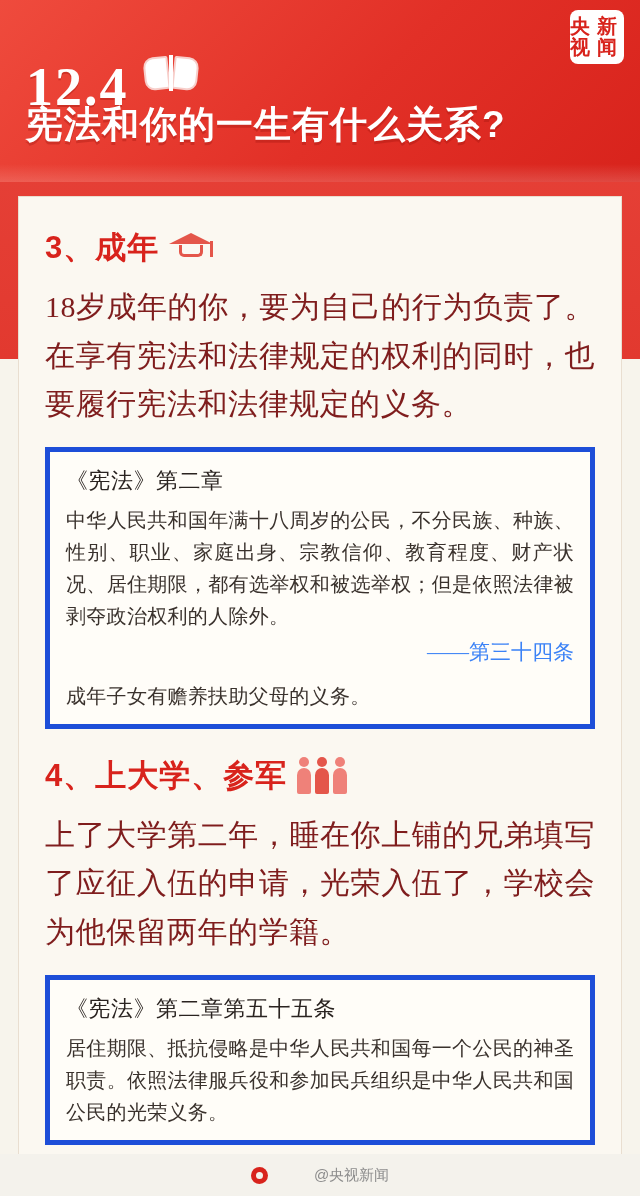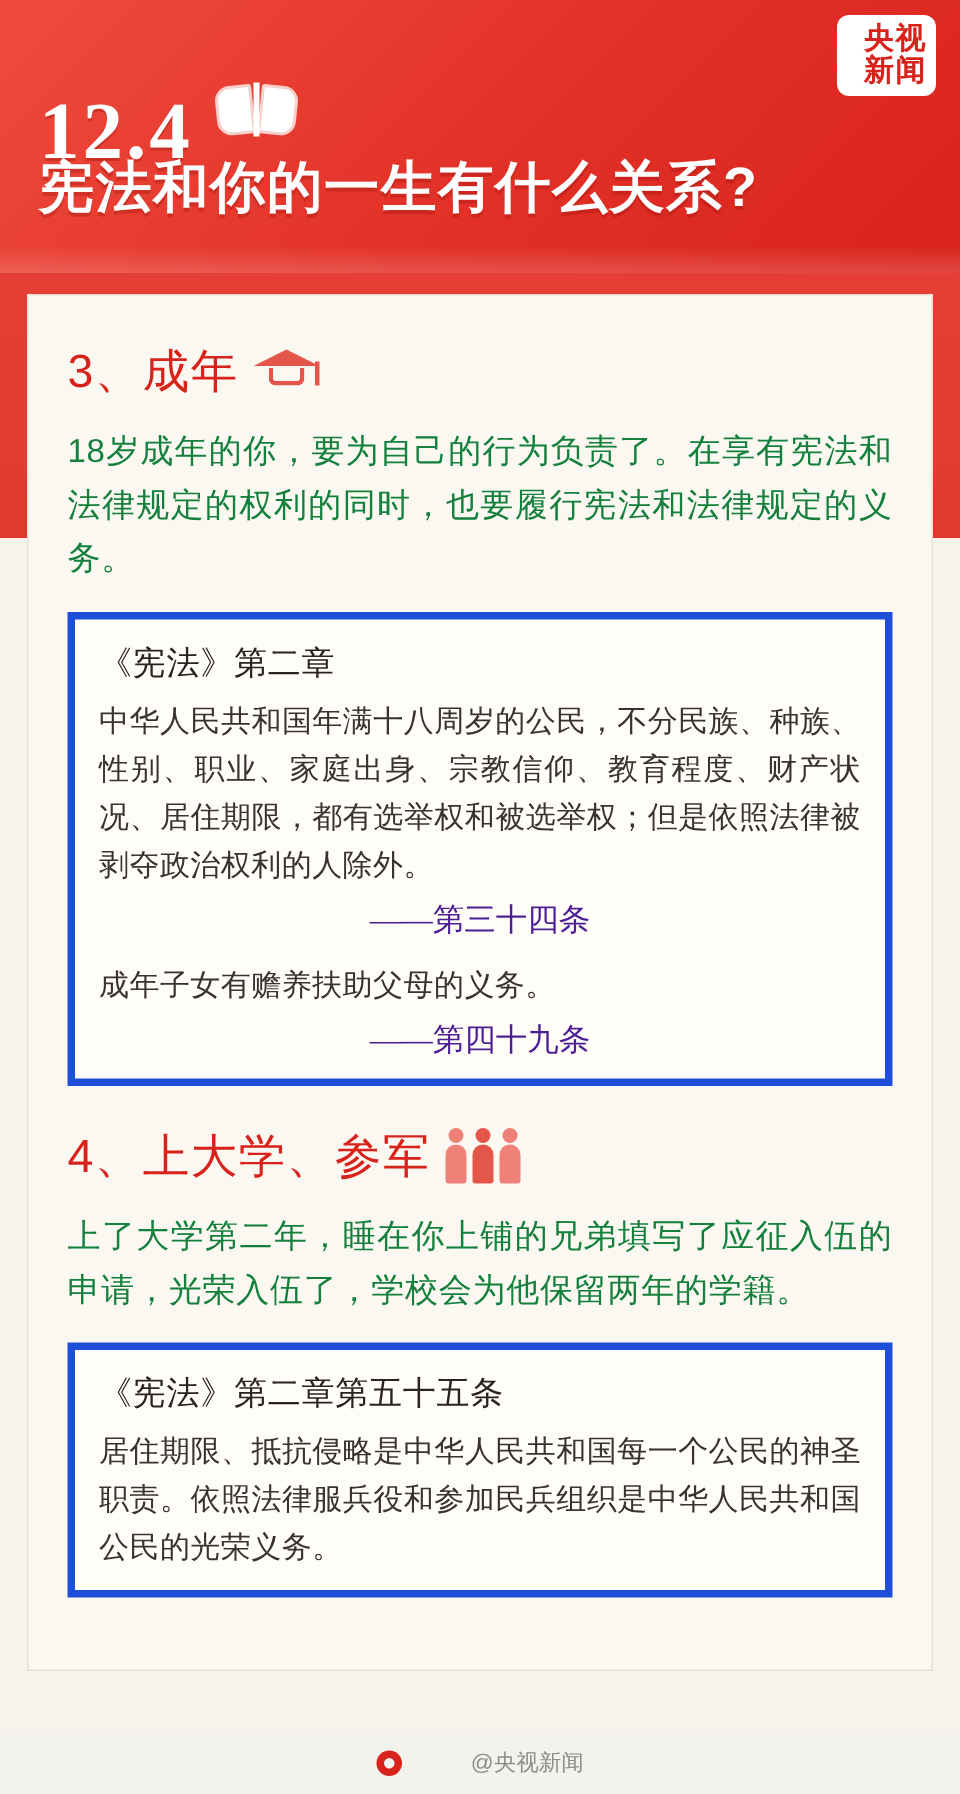--- a/index.html
+++ b/index.html
@@ -39,25 +39,24 @@
   }
   .logo-badge {
     position: absolute;
     top: 10px;
     right: 16px;
     width: 54px;
     height: 54px;
     background: #ffffff;
     border-radius: 8px;
     display: flex;
-    flex-direction: column;
+    flex-direction: row;
     align-items: center;
     justify-content: center;
     line-height: 1.05;
-    padding-left: 12px;
   }
   .logo-badge span {
     color: #d8231c;
     font-size: 20px;
     font-weight: bold;
     letter-spacing: 1px;
     font-family: "Liberation Sans", sans-serif;
   }
   .date-line {
     position: absolute;
@@ -123,21 +122,21 @@
   }
 
   .section { margin-bottom: 6px; }
 
   .section-title {
     display: flex;
     align-items: center;
     gap: 10px;
     color: #d8231c;
     font-size: 31px;
-    font-weight: normal;
+    font-weight: bold;
     font-family: "Liberation Sans", sans-serif;
     margin: 4px 0 14px 0;
     letter-spacing: 1px;
   }
 
   
   .cap-icon { width: 46px; height: 34px; position: relative; display:inline-block; }
   .cap-icon .cap-top {
     position: absolute; left: 0; top: 2px;
     width: 0; height: 0;
@@ -175,24 +174,24 @@
     width: 10px; height: 10px;
     background: #ef8179;
     border-radius: 50%;
   }
   .soldiers-icon .p1 { left: 0; }
   .soldiers-icon .p2 { left: 18px; background: #e4564a; }
   .soldiers-icon .p2::before { background: #e4564a; }
   .soldiers-icon .p3 { left: 36px; }
 
   .body-text {
-    color: #15803d;
-    font-size: 22px;
+    color: #7f1d1d;
+    font-size: 30px;
     line-height: 1.62;
-    font-family: Liberation Sans, sans-serif;
+    font-family: Liberation Serif, serif;
     letter-spacing: 0.5px;
     margin: 0 0 18px 0;
     text-align: justify;
   }
 
   .quote-box {
     border: 5px solid #1d4ed8;
     background: #fffdf8;
     padding: 14px 16px 12px 16px;
     margin: 0 0 26px 0;
@@ -206,22 +205,22 @@
   }
   .quote-body {
     color: #3a322d;
     font-size: 20px;
     line-height: 1.6;
     font-family: "Liberation Serif", serif;
     text-align: justify;
     letter-spacing: 0.3px;
   }
   .quote-ref {
-    text-align: center;
-    color: #4c1d95;
+    text-align: right;
+    color: #3b82f6;
     font-size: 21px;
     font-family: "Liberation Serif", serif;
     margin-top: 6px;
   }
   .quote-gap { height: 14px; }
 
   
   .footer {
     position: absolute;
     left: 0; right: 0; bottom: 0;
@@ -290,21 +289,20 @@
       </div>
 
       <p class="body-text">18岁成年的你，要为自己的行为负责了。在享有宪法和法律规定的权利的同时，也要履行宪法和法律规定的义务。</p>
 
       <div class="quote-box">
         <div class="quote-title">《宪法》第二章</div>
         <div class="quote-body">中华人民共和国年满十八周岁的公民，不分民族、种族、性别、职业、家庭出身、宗教信仰、教育程度、财产状况、居住期限，都有选举权和被选举权；但是依照法律被剥夺政治权利的人除外。</div>
         <div class="quote-ref">——第三十四条</div>
         <div class="quote-gap"></div>
         <div class="quote-body">成年子女有赡养扶助父母的义务。</div>
-        <div class="quote-ref">——第四十九条</div>
       </div>
     </div>
 
     <div class="section">
       <div class="section-title">
         <span>4、上大学、参军</span>
         <span class="soldiers-icon">
           <span class="person p1"></span>
           <span class="person p2"></span>
           <span class="person p3"></span>

